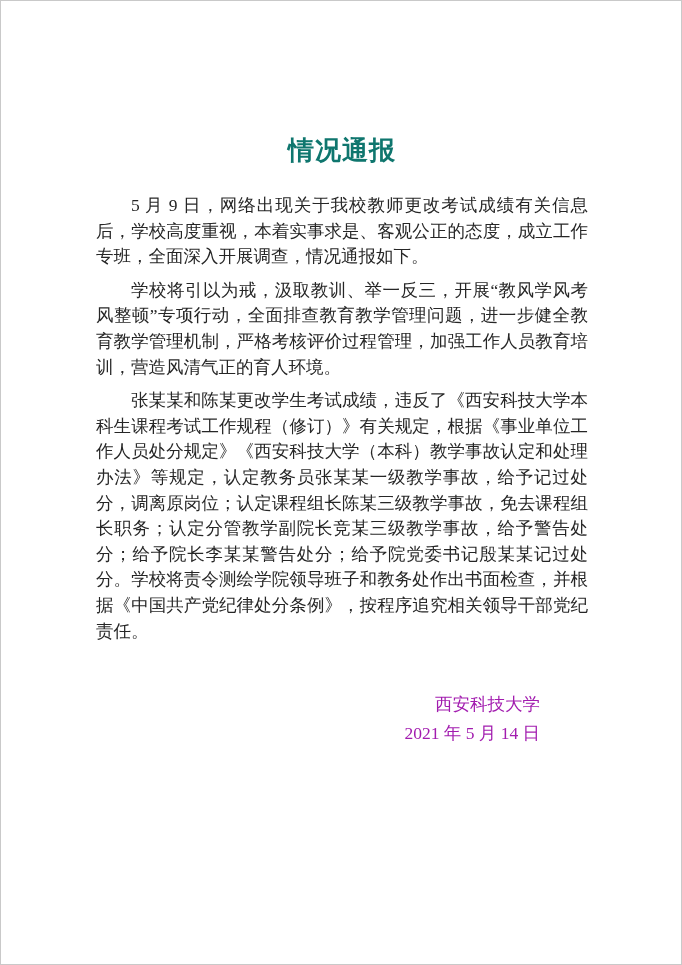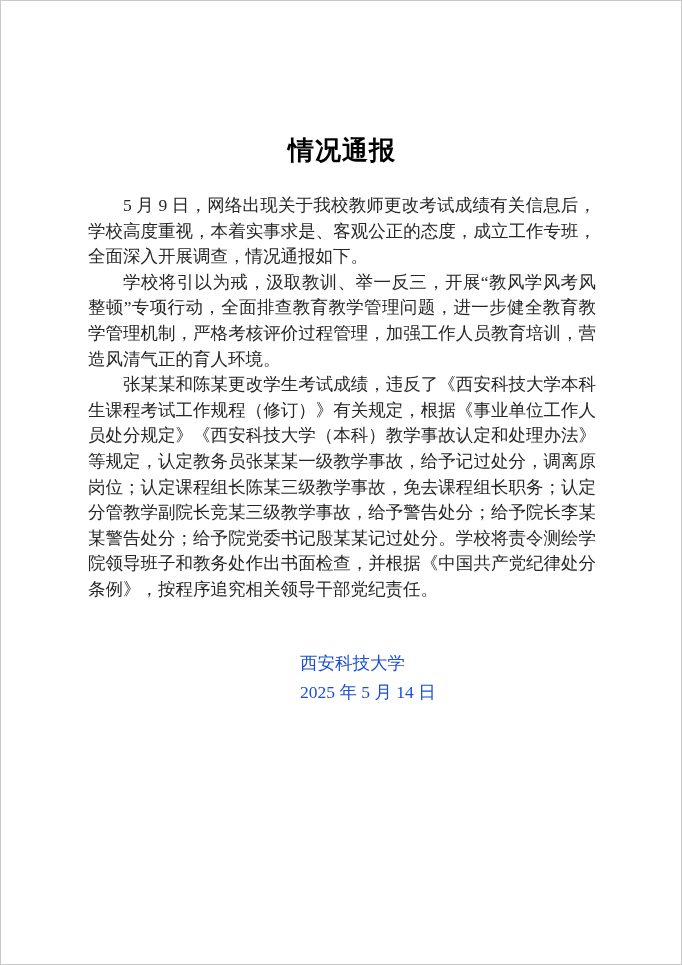--- a/index.html
+++ b/index.html
@@ -19,57 +19,57 @@
     overflow: hidden;
     color: #262626;
   }
   .doc-title {
     margin: 0 0 26px 0;
     text-align: center;
     font-family: "Liberation Sans", "DejaVu Sans", sans-serif;
     font-weight: bold;
     font-size: 26px;
     line-height: 34px;
-    color: #000000;
+    color: #0f766e;
     letter-spacing: 1px;
   }
   .body-text {
     width: 508px;
   }
   .para {
-    margin: 0;
+    margin: 8px;
     font-size: 17.5px;
     line-height: 25.6px;
     text-align: justify;
     text-indent: 2em;
     color: #262626;
     word-break: break-all;
   }
   .signature {
     margin-top: 46px;
     margin-left: 212px;
     width: 240px;
-    text-align: left;
+    text-align: right;
     font-size: 17.5px;
     line-height: 29px;
-    color: #1d4ed8;
+    color: #a21caf;
   }
   .signature div {
     white-space: nowrap;
   }
 </style>
 </head>
 <body>
 
 <div class="page">
   <h1 class="doc-title">情况通报</h1>
 
   <div class="body-text">
     <p class="para">5 月 9 日，网络出现关于我校教师更改考试成绩有关信息后，学校高度重视，本着实事求是、客观公正的态度，成立工作专班，全面深入开展调查，情况通报如下。</p>
     <p class="para">学校将引以为戒，汲取教训、举一反三，开展“教风学风考风整顿”专项行动，全面排查教育教学管理问题，进一步健全教育教学管理机制，严格考核评价过程管理，加强工作人员教育培训，营造风清气正的育人环境。</p>
     <p class="para">张某某和陈某更改学生考试成绩，违反了《西安科技大学本科生课程考试工作规程（修订）》有关规定，根据《事业单位工作人员处分规定》《西安科技大学（本科）教学事故认定和处理办法》等规定，认定教务员张某某一级教学事故，给予记过处分，调离原岗位；认定课程组长陈某三级教学事故，免去课程组长职务；认定分管教学副院长竞某三级教学事故，给予警告处分；给予院长李某某警告处分；给予院党委书记殷某某记过处分。学校将责令测绘学院领导班子和教务处作出书面检查，并根据《中国共产党纪律处分条例》，按程序追究相关领导干部党纪责任。</p>
   </div>
 
   <div class="signature">
     <div>西安科技大学</div>
-    <div>2025 年 5 月 14 日</div>
+    <div>2021 年 5 月 14 日</div>
   </div>
 </div>
 
 </body></html>

